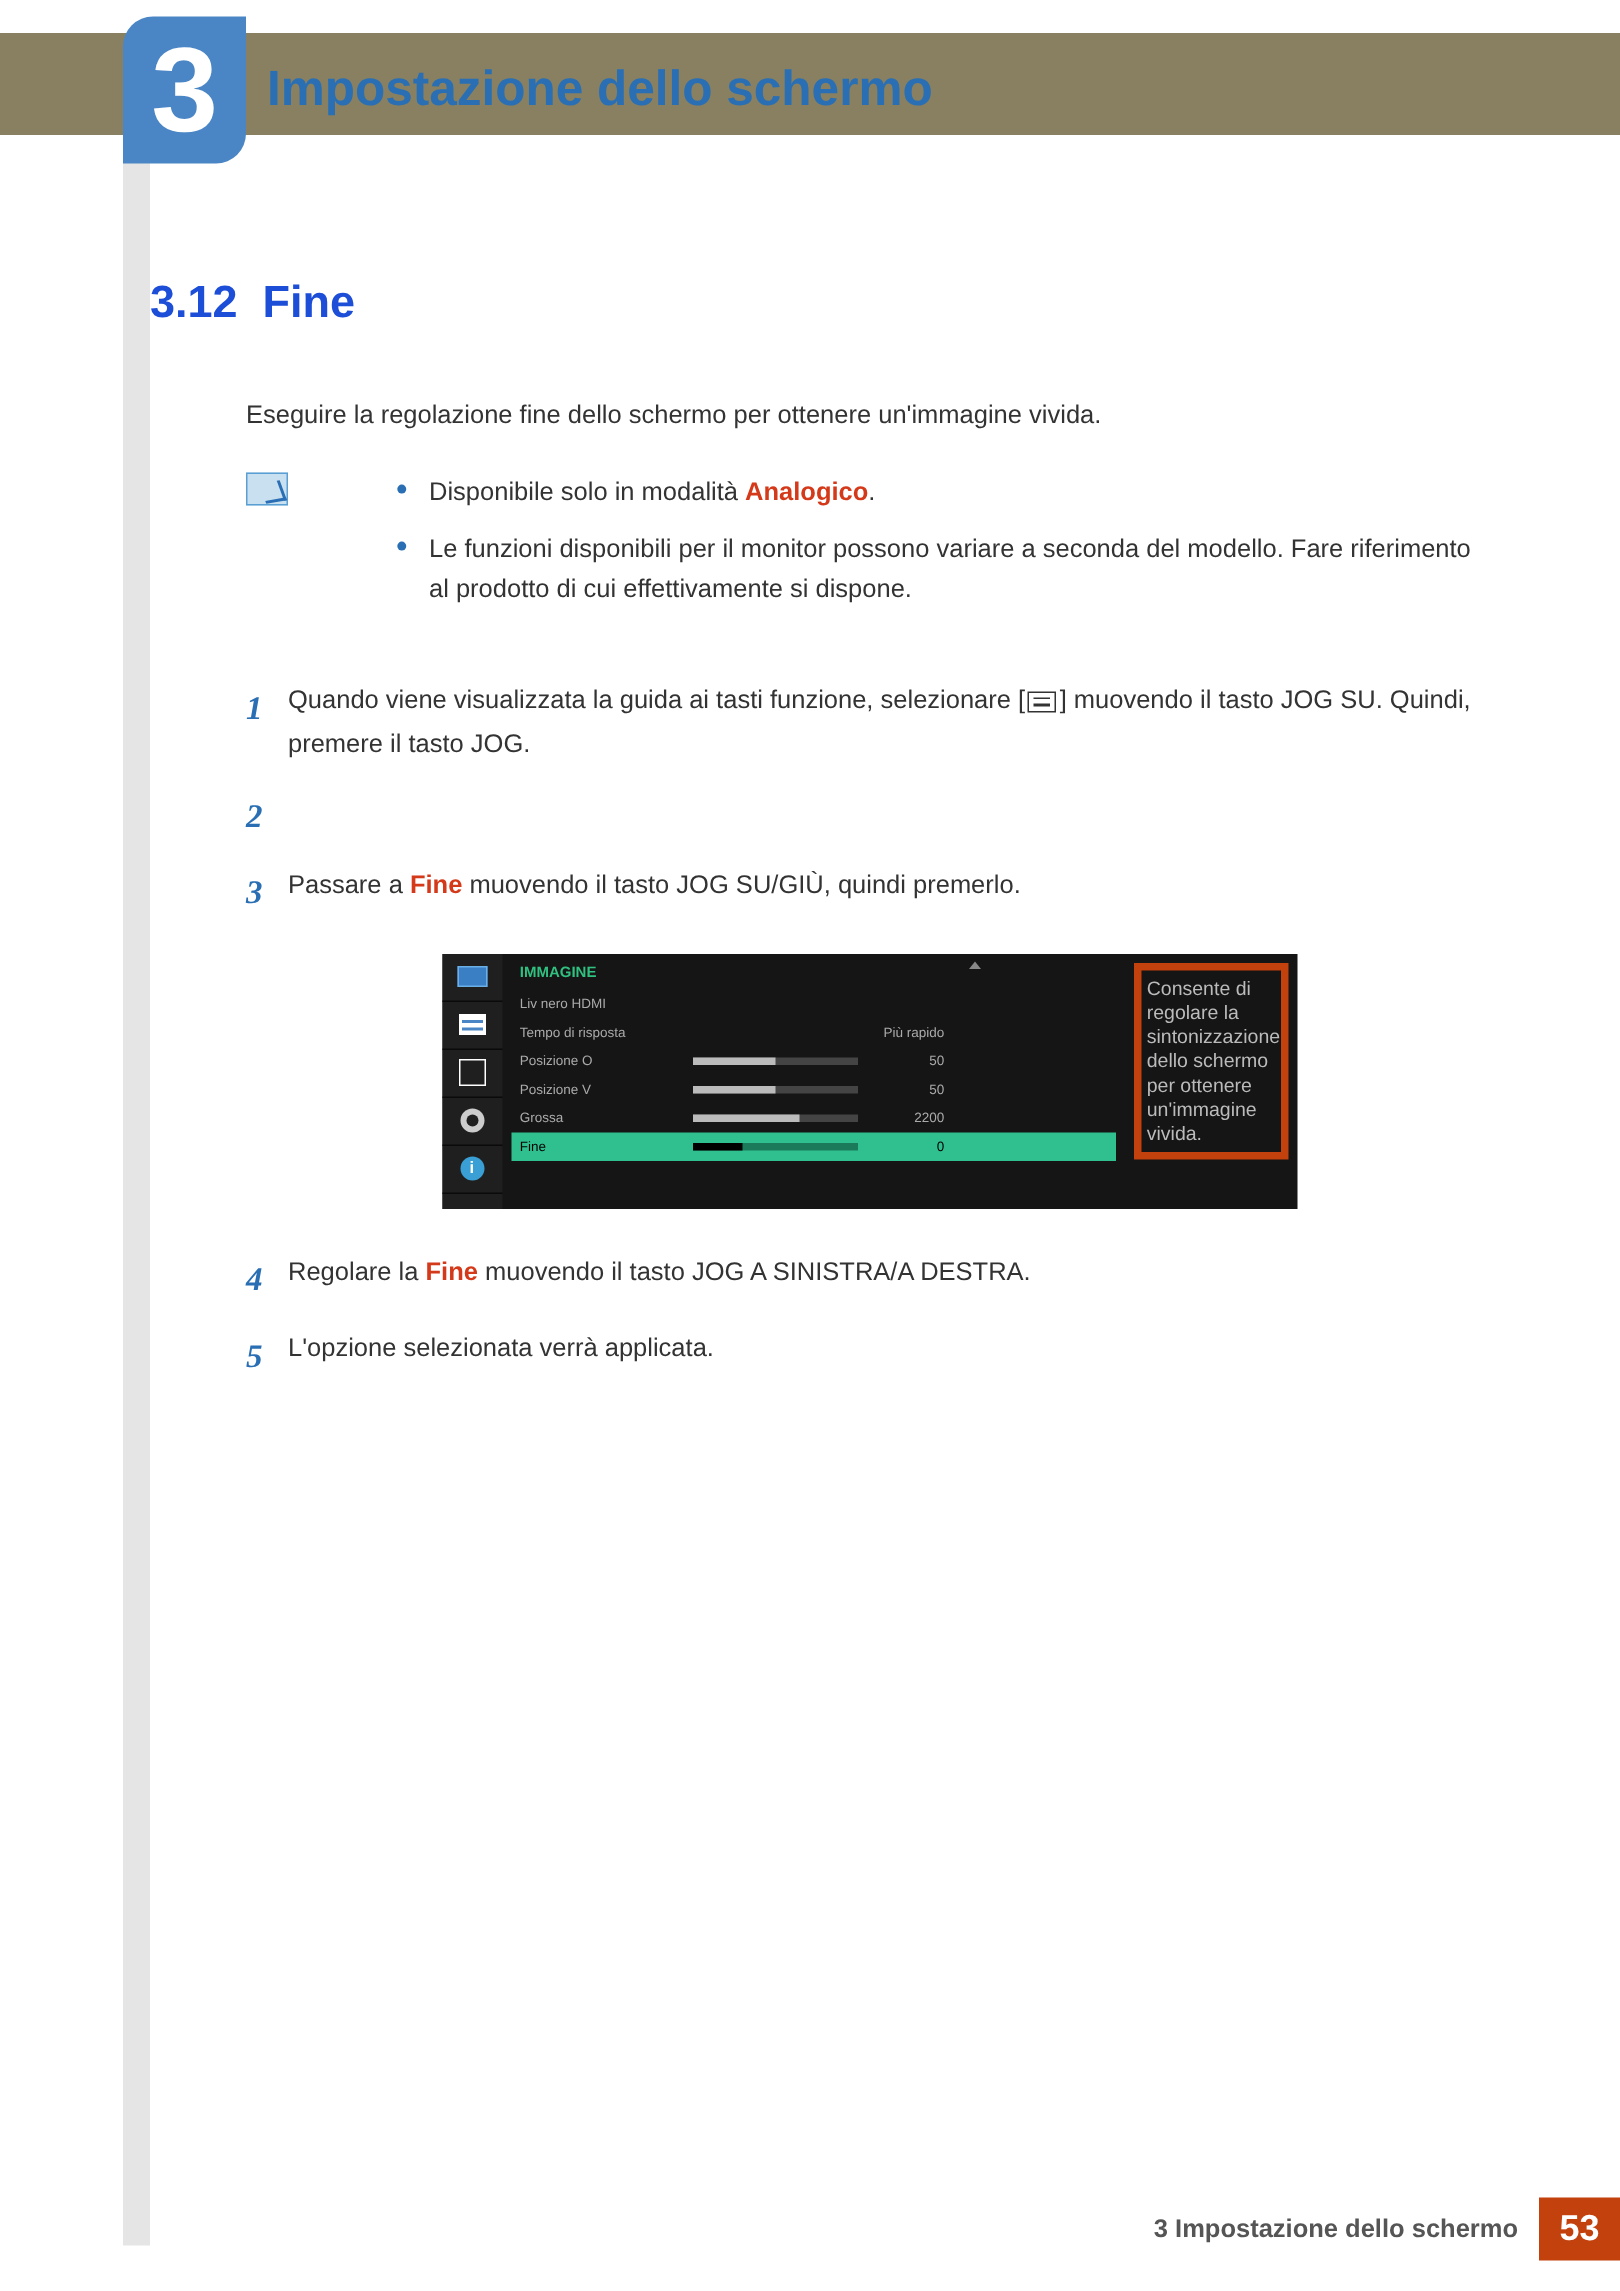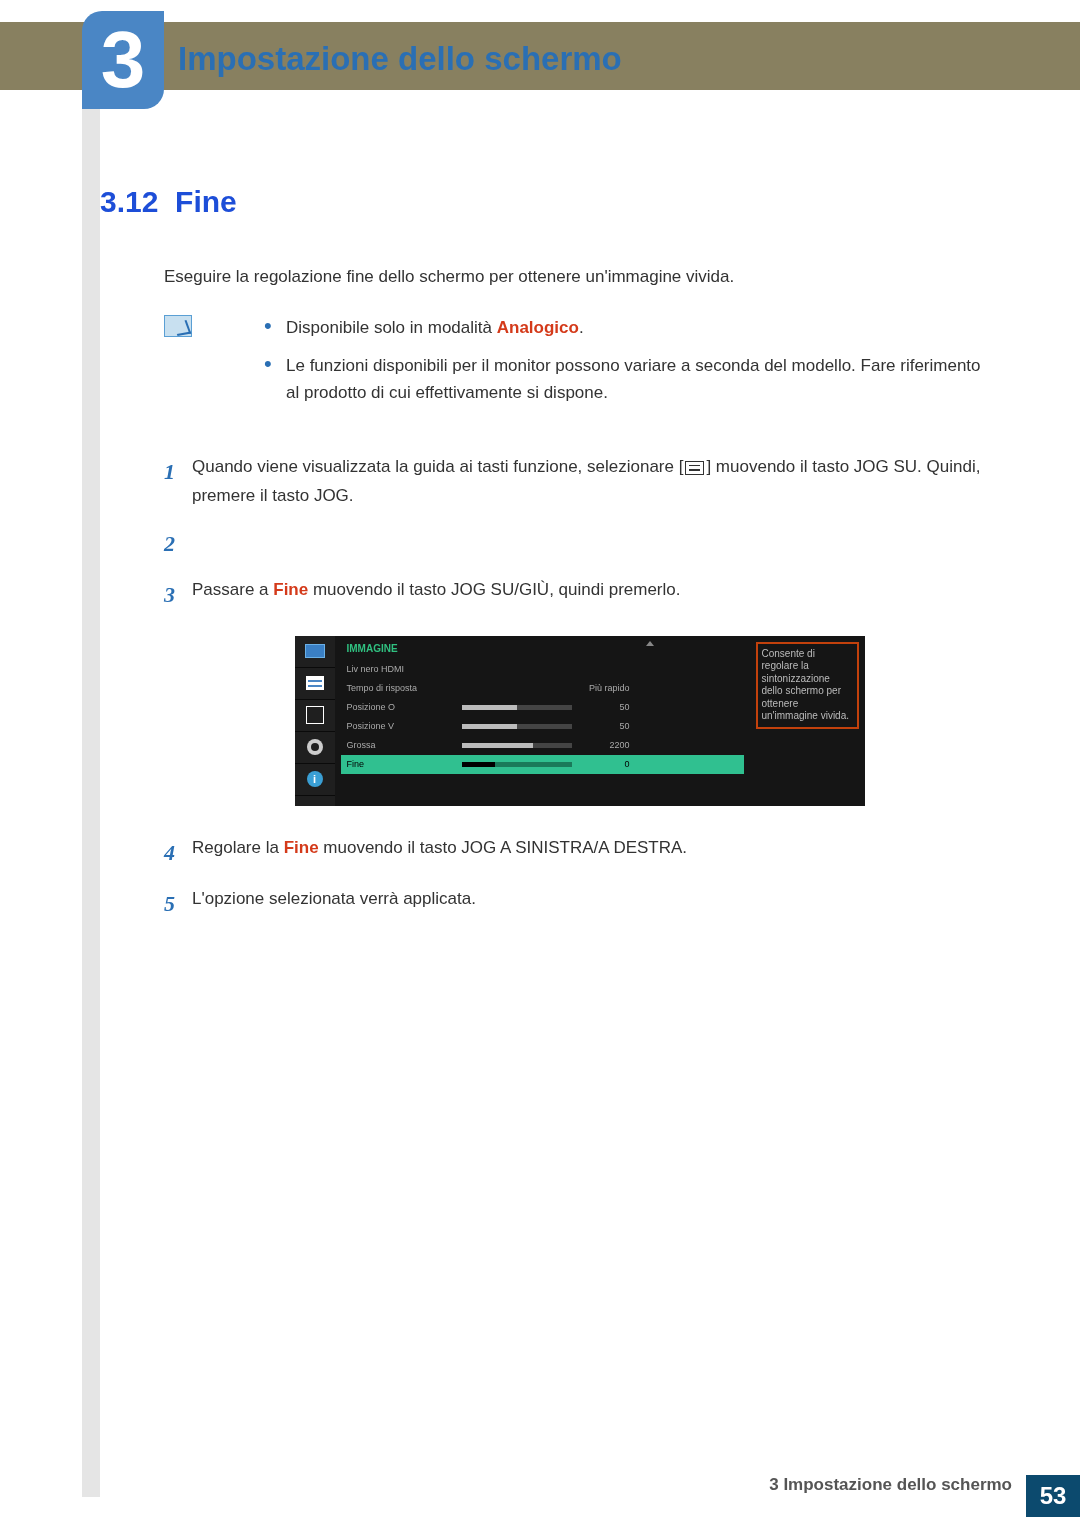--- a/index.html
+++ b/index.html
@@ -260,42 +260,43 @@
       background: #30c090;
       color: #000;
     }
     .osd-row.selected .bar { background: #1a7a5a; }
     .osd-row.selected .bar .fill { background: #000; }
     .osd-descbox {
       width: 115px;
       padding: 6px 6px;
     }
     .osd-desc-inner {
-      border: 2px solid #c2410c;
+      border: 5px solid #c2410c;
       padding: 4px;
-      font-size: 10px;
+      font-size: 13px;
       color: #bbb;
       line-height: 1.25;
     }
     .footer {
       position: absolute;
-      bottom: 10px;
+      bottom: 20px;
       right: 0;
       display: flex;
+      align-items: center;
     }
     .footer-text {
       font-size: 17px;
       color: #555;
       font-weight: bold;
       margin-right: 14px;
     }
     .footer-page {
       width: 54px;
       height: 42px;
-      background: #0c4a6e;
+      background: #c2410c;
       color: #fff;
       display: flex;
       align-items: center;
       justify-content: center;
       font-size: 24px;
       font-weight: bold;
     }
   </style>
 </head>
 <body>

